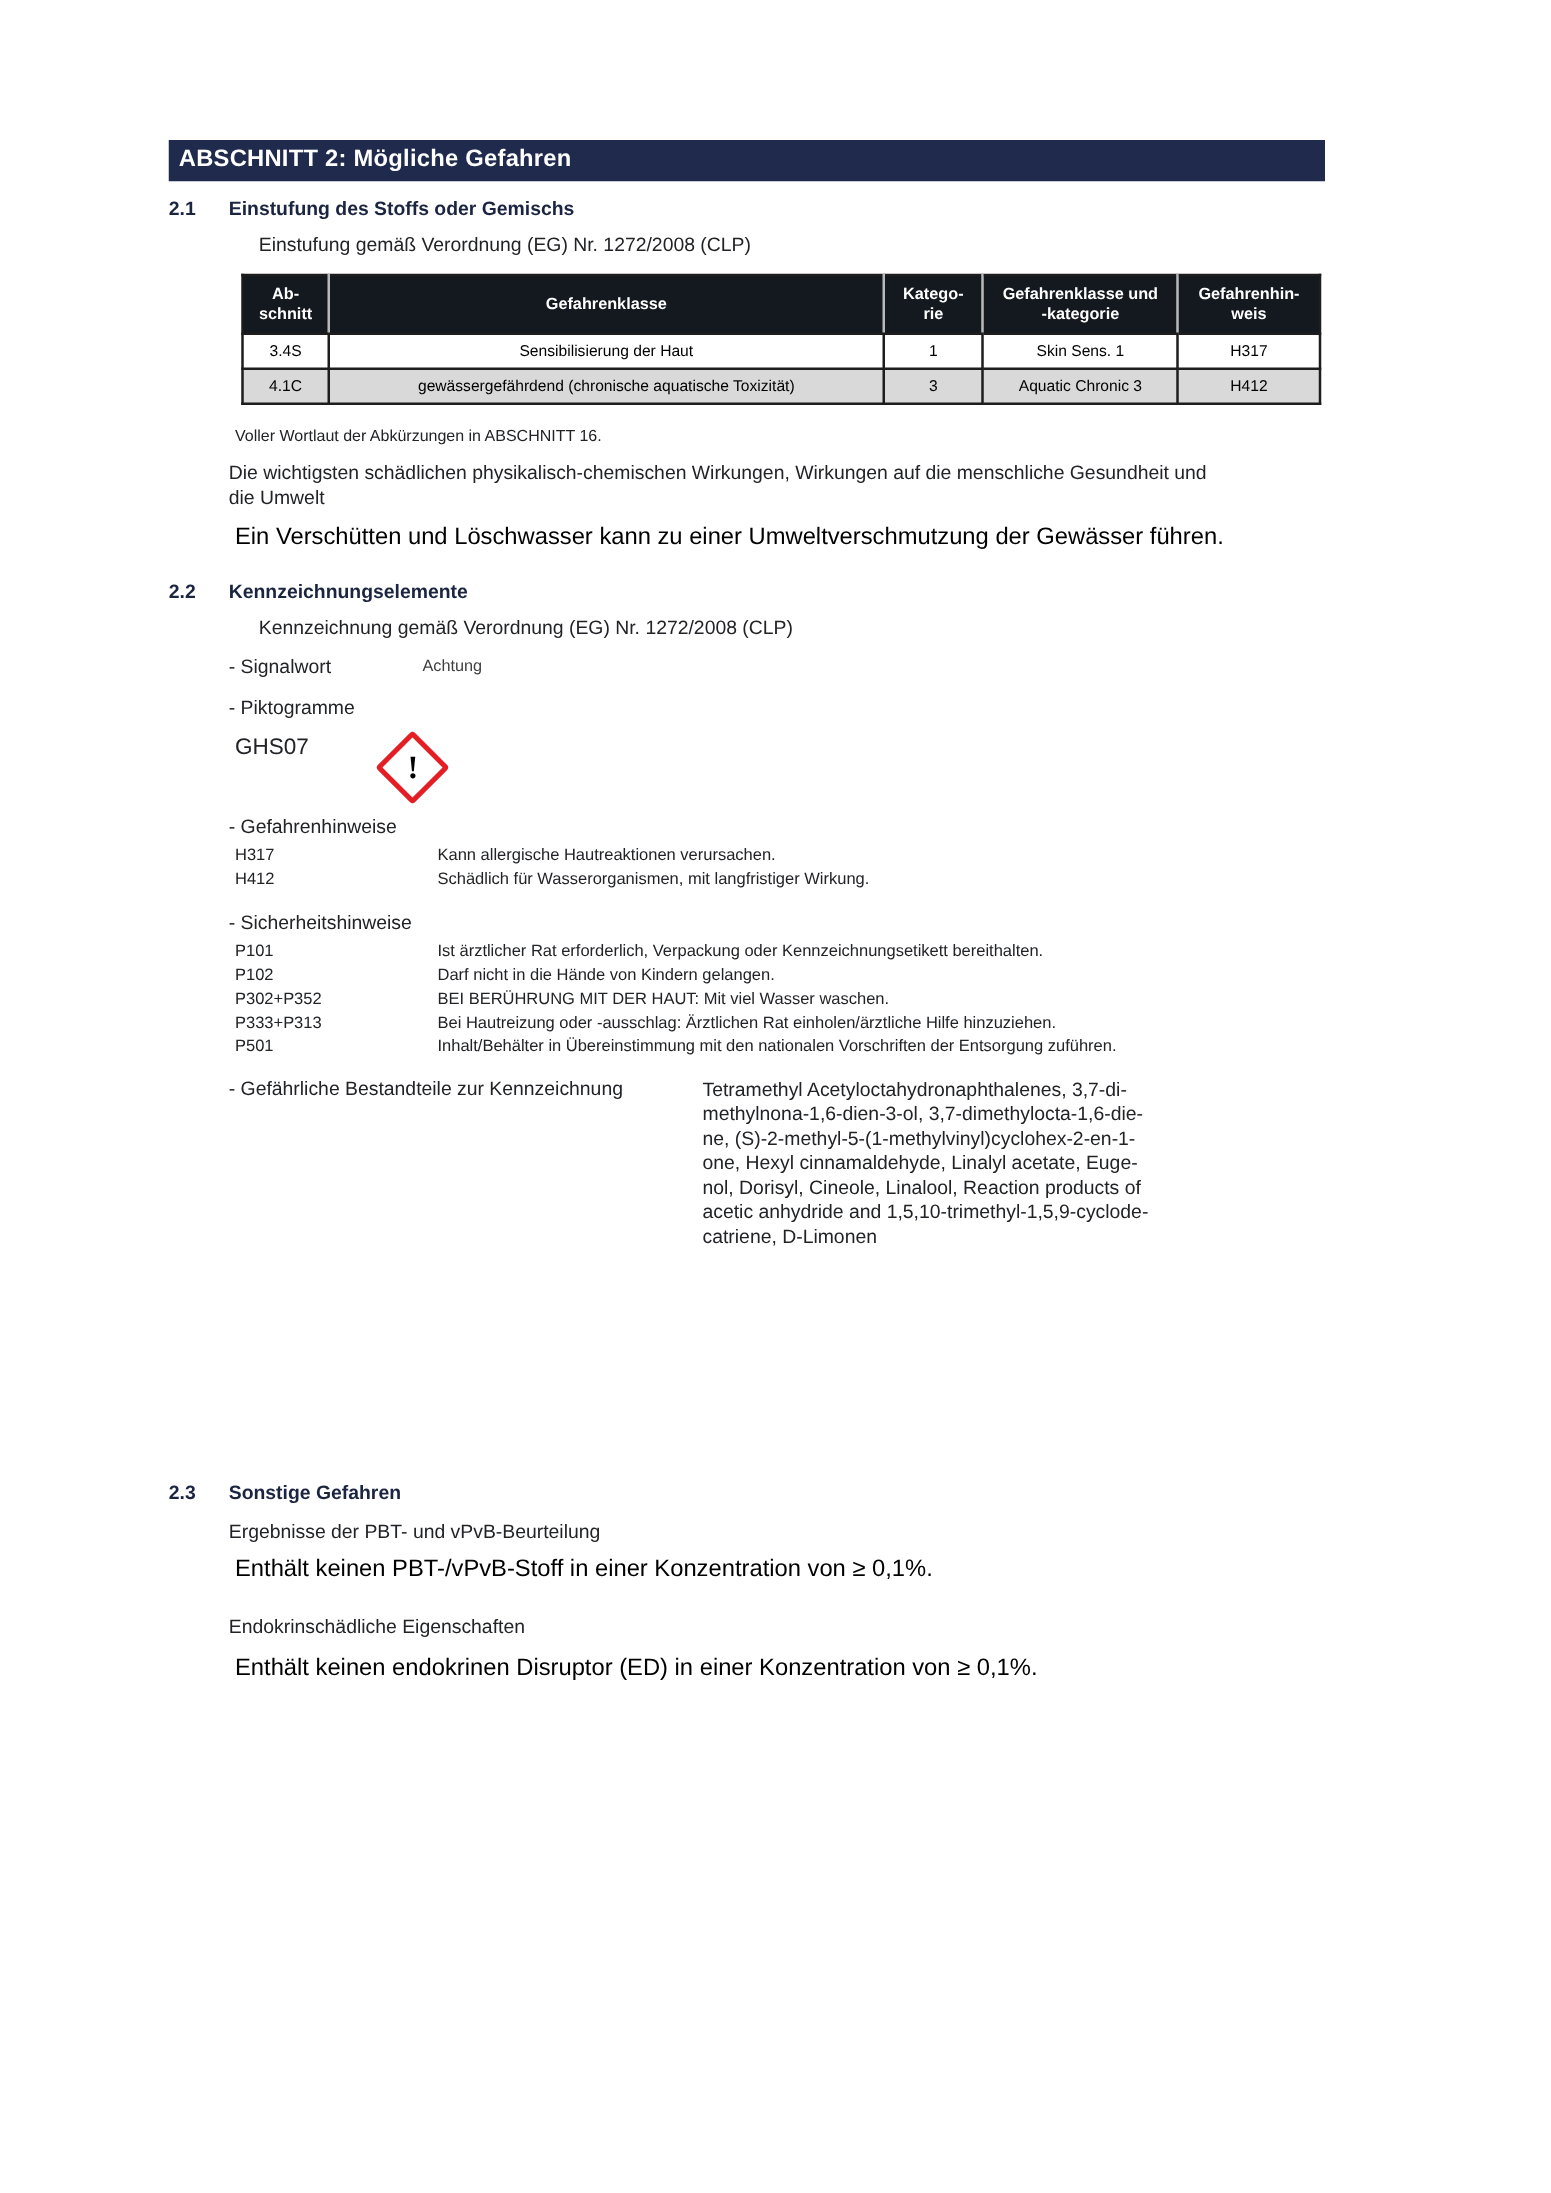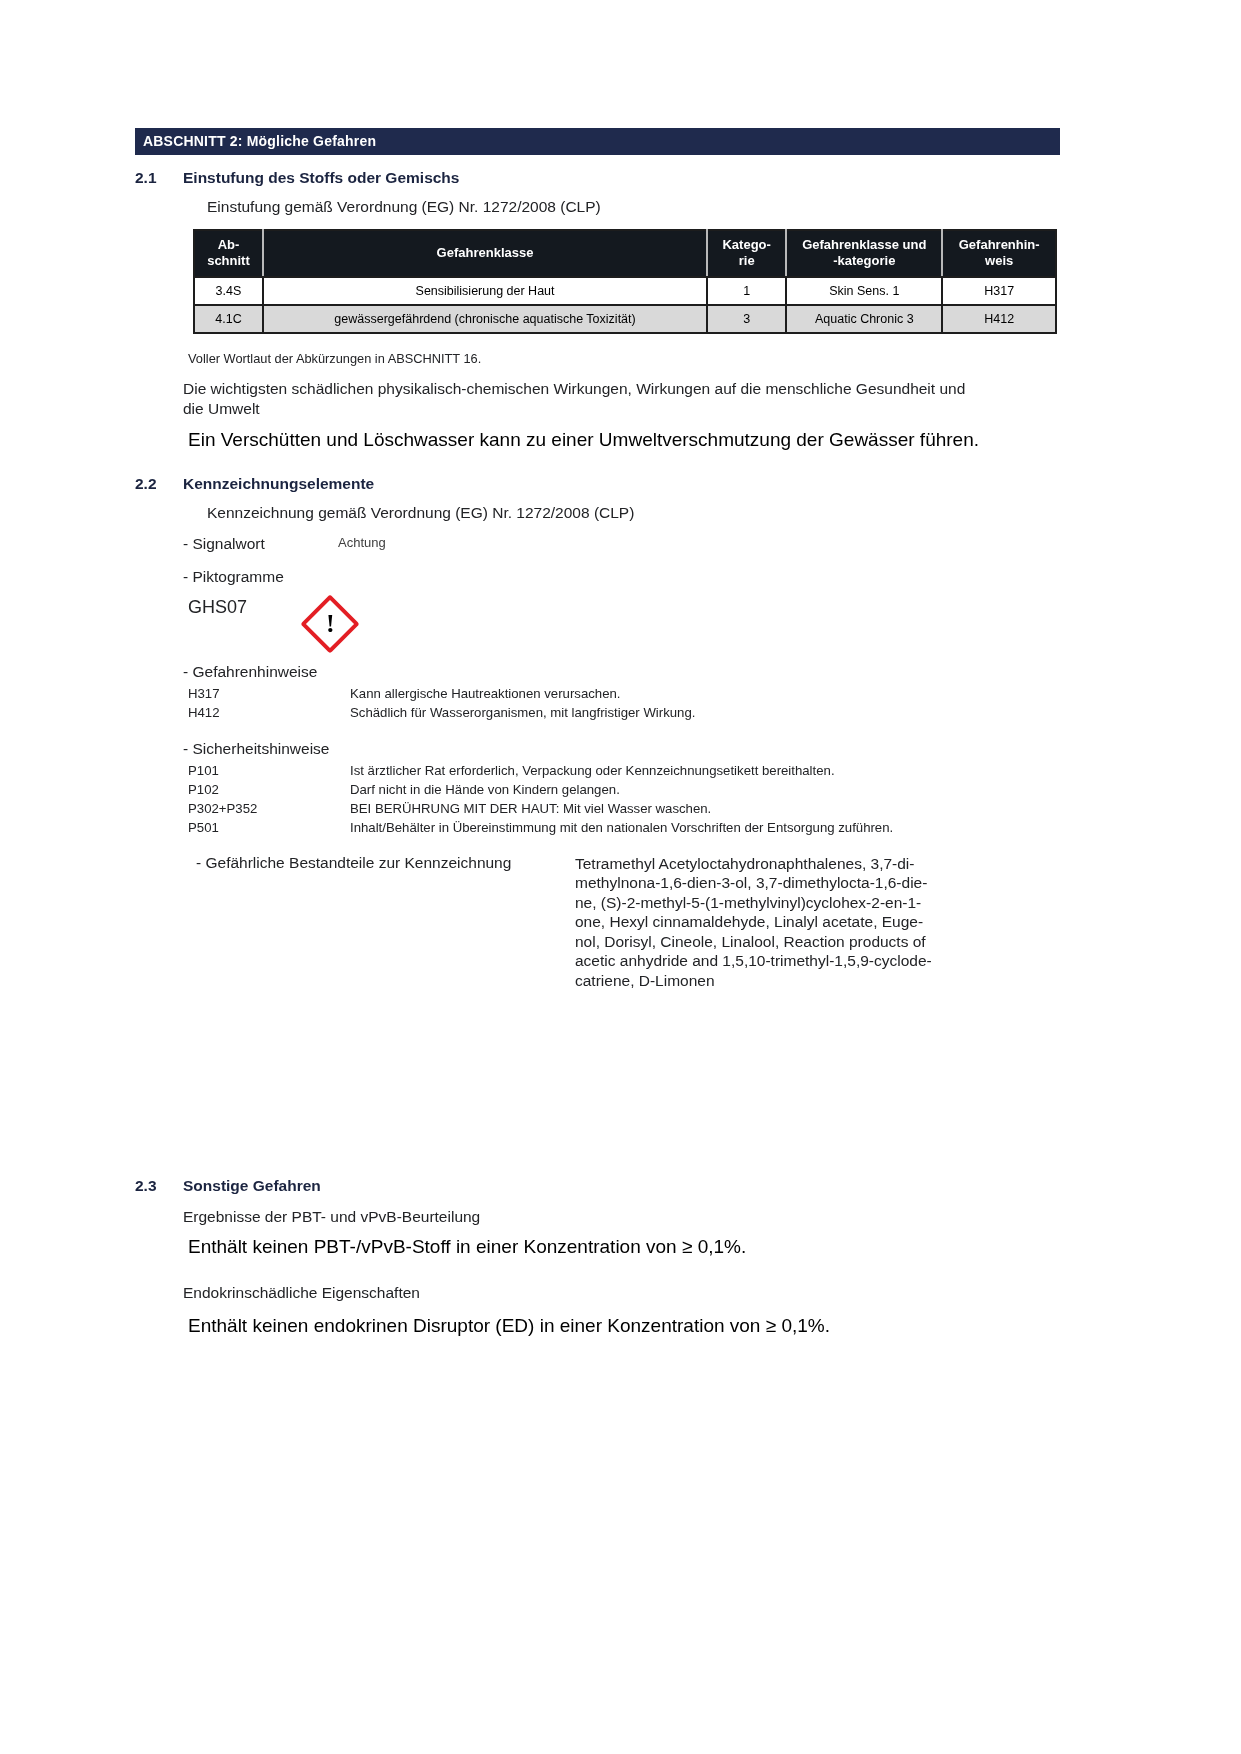--- a/index.html
+++ b/index.html
@@ -8,24 +8,23 @@
     width:1241px;height:1754px;
     background:#ffffff;
     font-family:"Liberation Sans", sans-serif;
     color:#1d1d1f;
     overflow:hidden;
   }
   .content{position:absolute;left:135px;top:112px;width:925px;}
 
   .section-bar{
     background:#1f2a4d;color:#ffffff;
-    font-size:14px;font-weight:bold;
+    font-size:19px;font-weight:bold;
     padding:5px 8px 6px 8px;
     letter-spacing:.2px;
-    margin-top:16px;
   }
   .sec-row{display:grid;grid-template-columns:48px 1fr;align-items:baseline;}
   .sec-num{font-weight:bold;color:#1b2440;font-size:15.5px;}
   .sec-title{font-weight:bold;color:#1b2440;font-size:15.5px;}
   .intro{margin-left:72px;margin-top:11px;font-size:15.5px;color:#222326;}
 
   table.clp{
     border-collapse:collapse;
     margin:13px 0 0 58px;
     width:864px;
@@ -77,21 +76,21 @@
     font-weight:bold;font-size:26px;color:#000;line-height:1;
     font-family:"Liberation Serif", serif;
   }
 
   .stmt-label{margin-left:48px;margin-top:18px;}
   .stmt-list{margin-left:53px;margin-top:3px;}
   .stmt{display:flex;line-height:19px;}
   .stmt-code{width:162px;font-size:13.2px;color:#222326;flex:none;}
   .stmt-text{font-size:13.2px;color:#222326;}
 
-  .ing-row{display:flex;margin-left:61px;margin-top:17px;}
+  .ing-row{display:flex;margin-left:48px;margin-top:17px;}
   .ing-label{width:379px;flex:none;}
   .ing-text{width:490px;font-size:15.5px;color:#222326;line-height:19.5px;}
 
   .s23{margin-top:187px;}
   .sub-heading{margin:13px 0 0 48px;font-size:15.5px;color:#222326;}
 </style>
 </head>
 <body>
 
 <div class="page">
@@ -190,20 +189,24 @@
       </div>
       <div class="stmt">
         <span class="stmt-code">P102</span>
         <span class="stmt-text">Darf nicht in die Hände von Kindern gelangen.</span>
       </div>
       <div class="stmt">
         <span class="stmt-code">P302+P352</span>
         <span class="stmt-text">BEI BERÜHRUNG MIT DER HAUT: Mit viel Wasser waschen.</span>
       </div>
       <div class="stmt">
+        <span class="stmt-code">P333+P313</span>
+        <span class="stmt-text">Bei Hautreizung oder -ausschlag: Ärztlichen Rat einholen/ärztliche Hilfe hinzuziehen.</span>
+      </div>
+      <div class="stmt">
         <span class="stmt-code">P501</span>
         <span class="stmt-text">Inhalt/Behälter in Übereinstimmung mit den nationalen Vorschriften der Entsorgung zuführen.</span>
       </div>
     </div>
 
     <div class="ing-row">
       <span class="dash-label ing-label">- Gefährliche Bestandteile zur Kennzeichnung</span>
       <span class="ing-text">
         <div>Tetramethyl Acetyloctahydronaphthalenes, 3,7-di-</div>
         <div>methylnona-1,6-dien-3-ol, 3,7-dimethylocta-1,6-die-</div>

